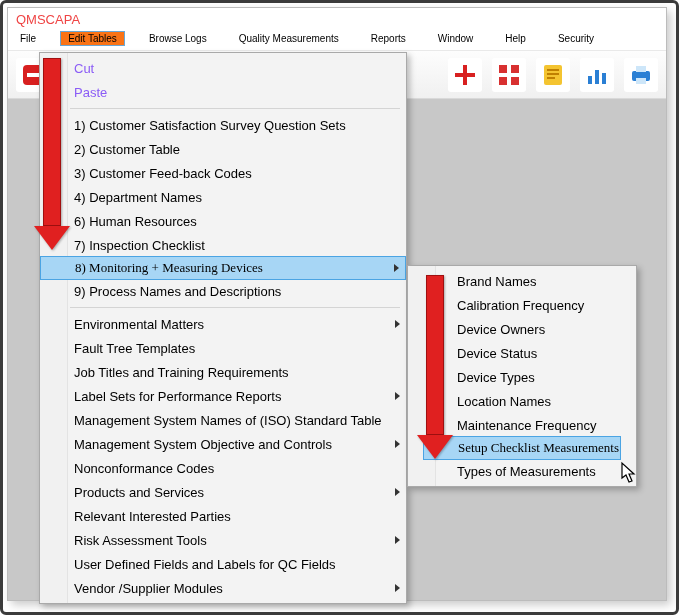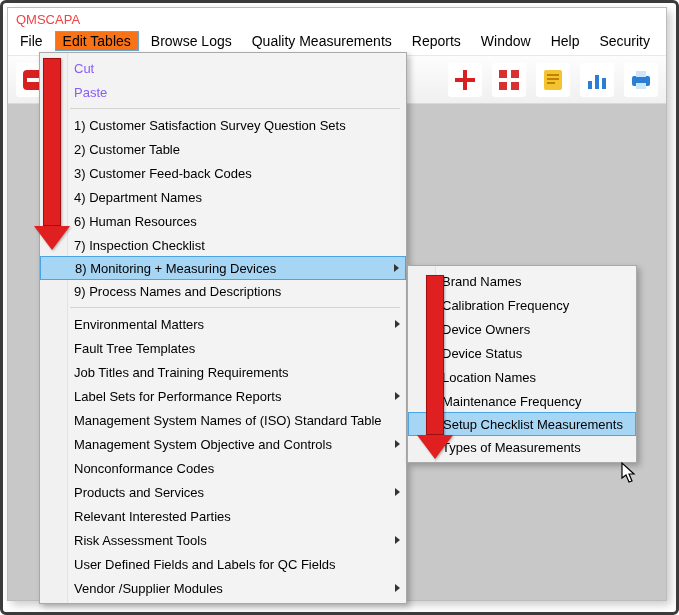--- a/index.html
+++ b/index.html
@@ -27,23 +27,23 @@
     flex-direction: column;
   }
   .title-bar {
     background: #fff;
     padding: 4px 8px 2px 8px;
     font-size: 13px;
     color: #ef4444;
   }
   .menu-bar {
     display: flex;
-    gap: 4px;
+    gap: 16px;
     padding: 2px 4px 4px 4px;
-    font-size: 14px;
+    font-size: 10px;
     border-bottom: 1px solid #e9e9e9;
   }
   .menu-item {
     padding: 2px 8px;
     cursor: default;
   }
   .menu-item.active {
     background: #f97316;
     border: 1px solid #69a7d6;
     padding: 1px 7px;
@@ -95,20 +95,21 @@
     padding-left: 34px;
     padding-right: 16px;
     white-space: nowrap;
     cursor: default;
   }
   .dd-row.disabled { color: #8b5cf6; }
   .dd-row.selected {
     background: #a7d6f5;
     border: 1px solid #4ba4e3;
     margin: -1px 0;
+    font-family: Liberation Serif, serif;
   }
   .dd-sep {
     position: relative;
     height: 9px;
   }
   .dd-sep::before {
     content: "";
     position: absolute;
     left: 30px; right: 6px; top: 4px;
     border-top: 1px solid #d4d4d4;
@@ -124,21 +125,21 @@
   }
 
   #dd-main {
     left: 36px; top: 49px;
     width: 368px;
     padding: 3px 0;
   }
   #dd-sub {
     left: 404px; top: 262px;
     width: 230px;
-    padding: 3px 0;
+    padding: 3px 15px;
   }
 
   
   .arrow-annot {
     position: absolute;
     pointer-events: none;
   }
   .arrow-shaft {
     width: 18px;
     background: #e02020;
@@ -338,20 +339,23 @@
   <div class="dd-row">
       <span>Calibration Frequency</span>
     </div>
   <div class="dd-row">
       <span>Device Owners</span>
     </div>
   <div class="dd-row">
       <span>Device Status</span>
     </div>
   <div class="dd-row">
+      <span>Device Types</span>
+    </div>
+  <div class="dd-row">
       <span>Location Names</span>
     </div>
   <div class="dd-row">
       <span>Maintenance Frequency</span>
     </div>
   <div class="dd-row selected">
       <span>Setup Checklist Measurements</span>
     </div>
   <div class="dd-row">
       <span>Types of Measurements</span>

